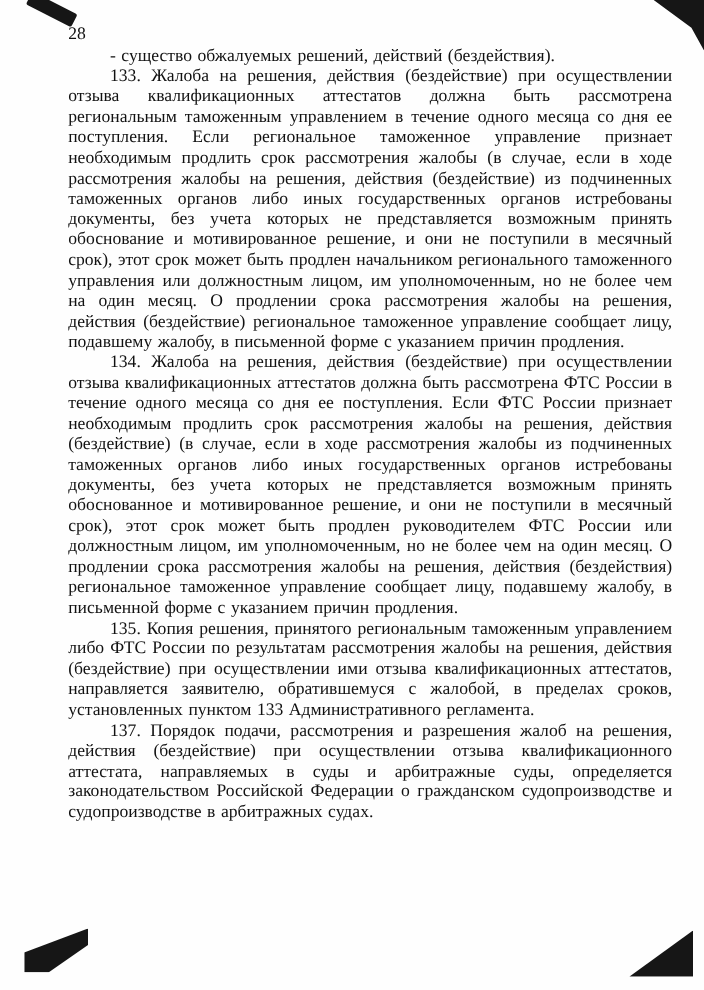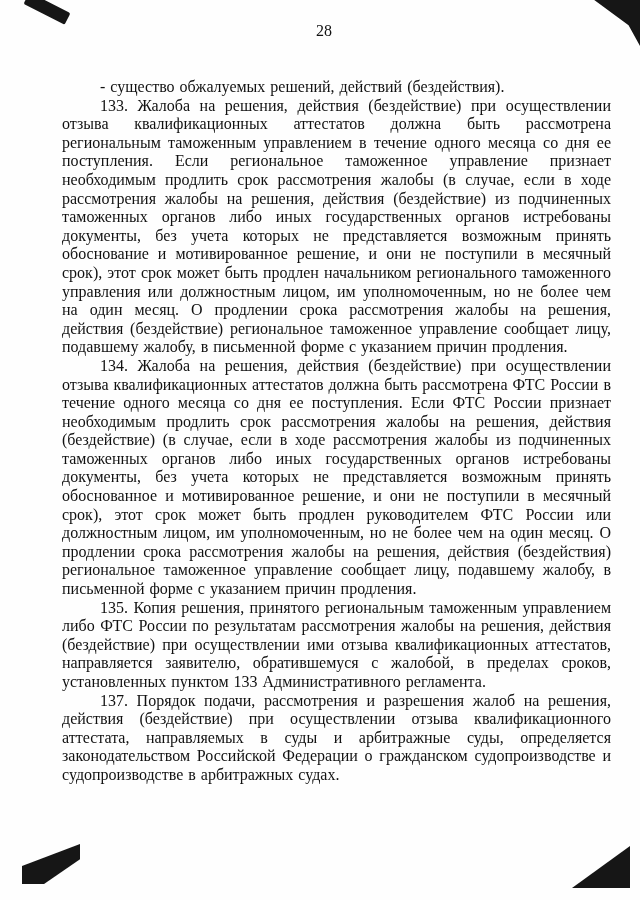--- a/index.html
+++ b/index.html
@@ -14,29 +14,28 @@
     background: #fefefe;
     overflow: hidden;
     font-family: "Liberation Serif", "DejaVu Serif", serif;
     color: #111111;
   }
   .page-number {
     position: absolute;
     top: 22px;
     left: 62px;
     right: 54px;
-    text-align: center;
+    text-align: left;
     font-size: 16px;
   }
   .body-text {
     position: absolute;
     top: 42px;
     left: 62px;
     right: 29px;
-    margin-top: 36px;
   }
   .para {
     margin: 0;
     font-size: 16px;
     line-height: 18.6px;
     text-align: justify;
     text-indent: 38px;
     word-spacing: 1px;
   }
   

